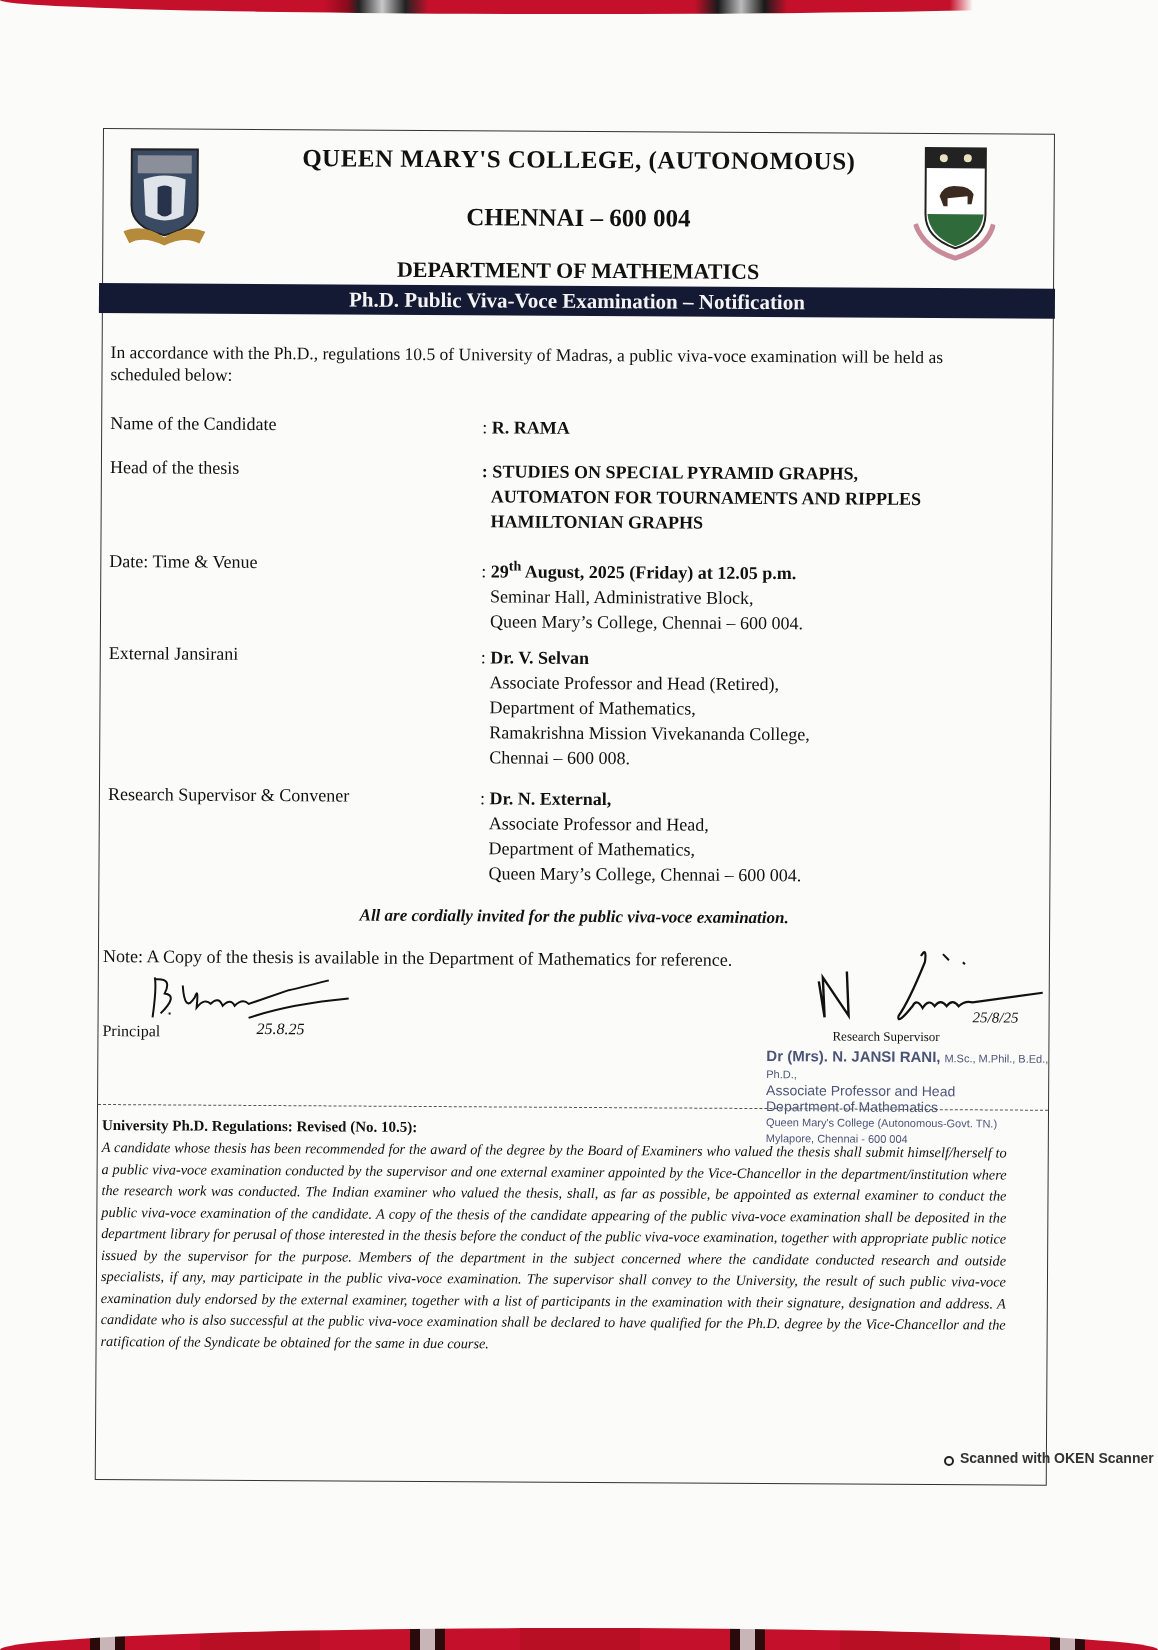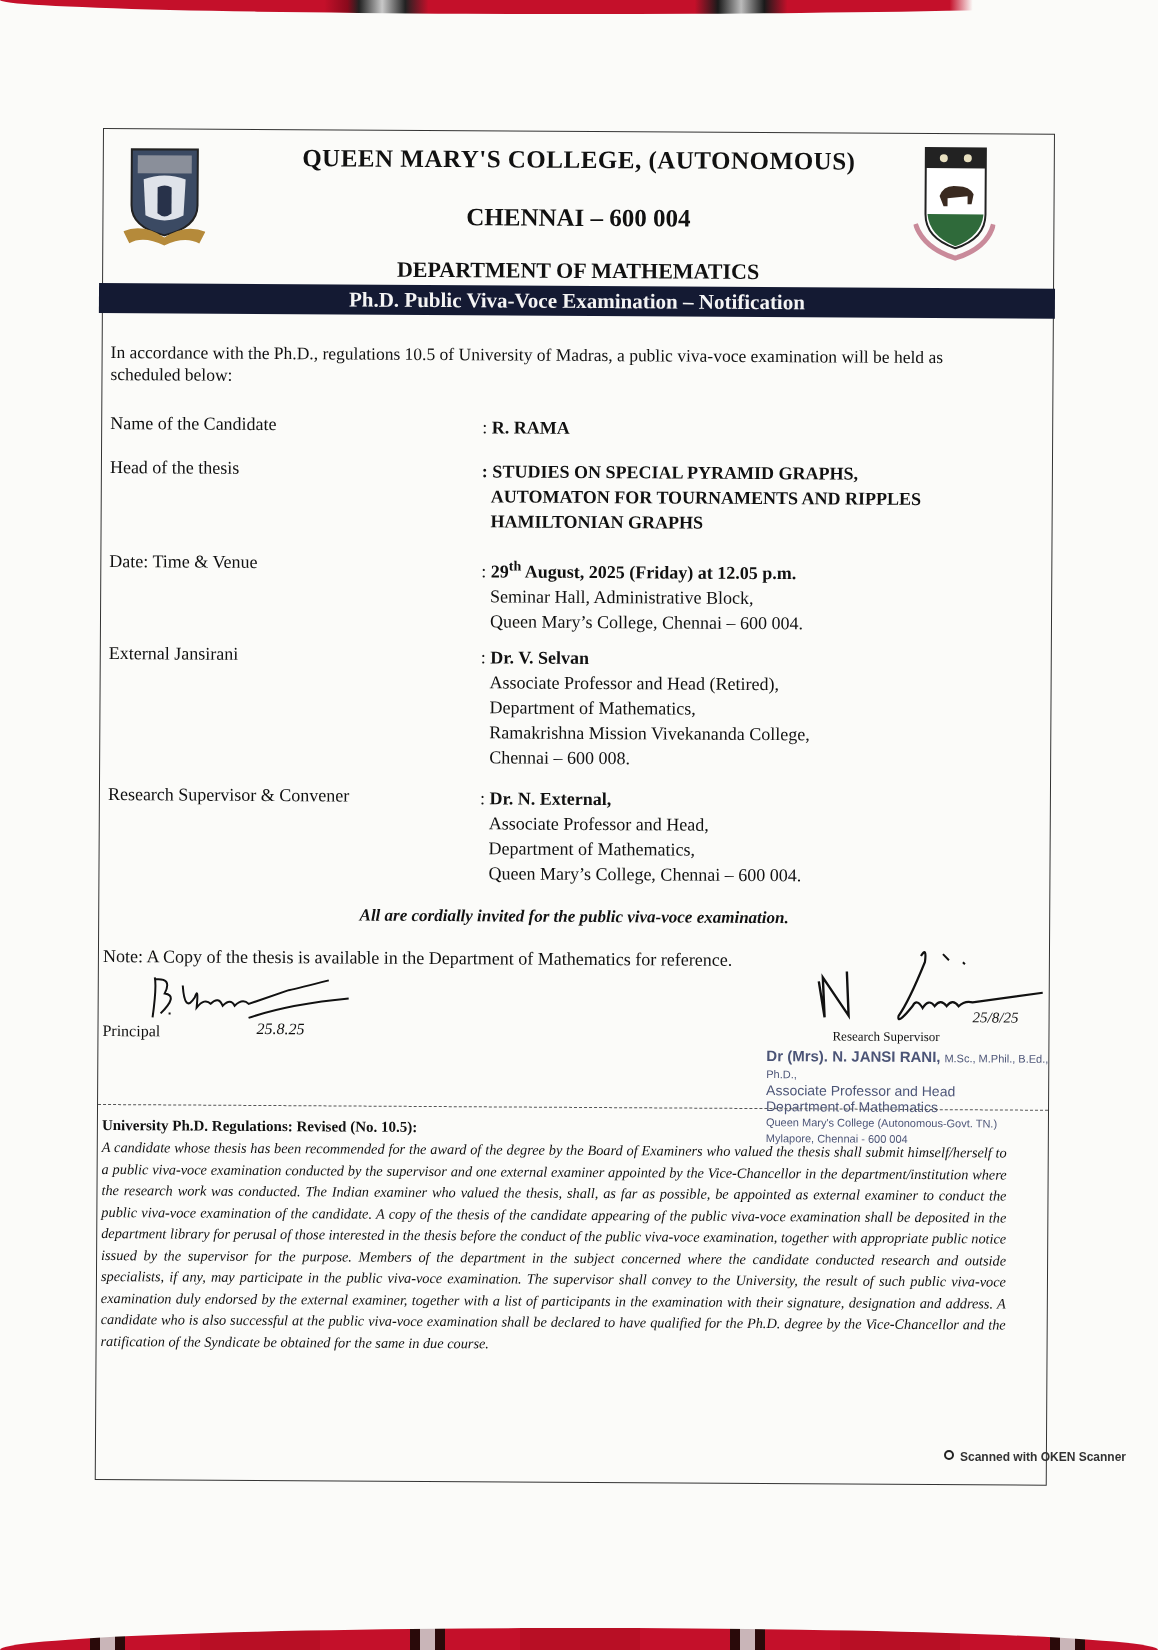--- a/index.html
+++ b/index.html
@@ -43,21 +43,21 @@
   .note { position:absolute; left:4px; top:817px; font-size:18px; }
   .principal-lbl { position:absolute; left:4px; top:893px; font-size:16px; }
   .sig { position:absolute; }
   .supervisor-lbl { position:absolute; left:734px; top:895px; font-size:13px; }
   .stamp { position:absolute; left:668px; top:915px; width:300px; font-family:"Liberation Sans", sans-serif; color:#2d3760; font-size:14px; line-height:16px; opacity:0.85; }
   .stamp .s-name { font-weight:bold; font-size:15px; }
   .stamp .s-small { font-size:11px; }
   .dashed { position:absolute; left:0; top:975px; width:950px; border-top:1.5px dashed #555; }
   .reg-title { position:absolute; left:4px; top:988px; font-weight:bold; font-size:15px; }
   .reg-body { position:absolute; left:4px; top:1008px; width:905px; font-style:italic; font-size:14.3px; line-height:21.5px; text-align:justify; }
-  .scanner { position:absolute; left:944px; top:1450px; font-family:"Liberation Sans", sans-serif; font-size:12px; font-weight:bold; color:#333; display:flex; align-items:flex-start; gap:6px; }
+  .scanner { position:absolute; left:944px; top:1450px; font-family:"Liberation Sans", sans-serif; font-size:14px; font-weight:bold; color:#333; display:flex; align-items:flex-end; gap:6px; }
   .scanner .dot { width:10px; height:10px; border-radius:50%; border:2px solid #222; box-sizing:border-box; }
 </style>
 </head>
 <body>
 
 <div class="fabric-top"></div>
 
 <div class="page-frame">
 
   <svg class="logo logo-left" viewBox="0 0 82 104">

